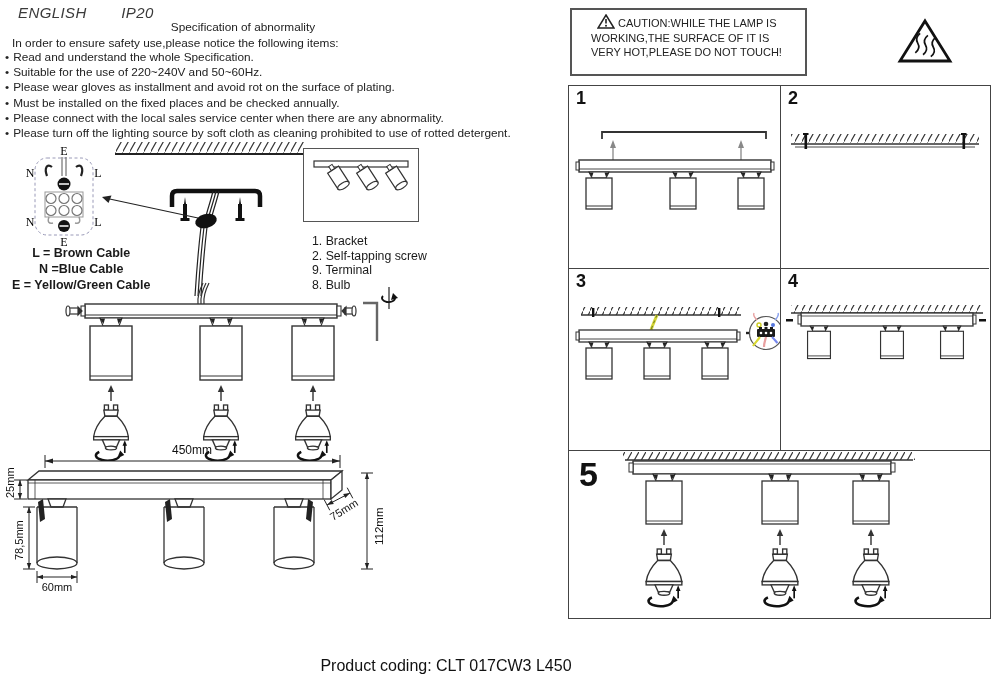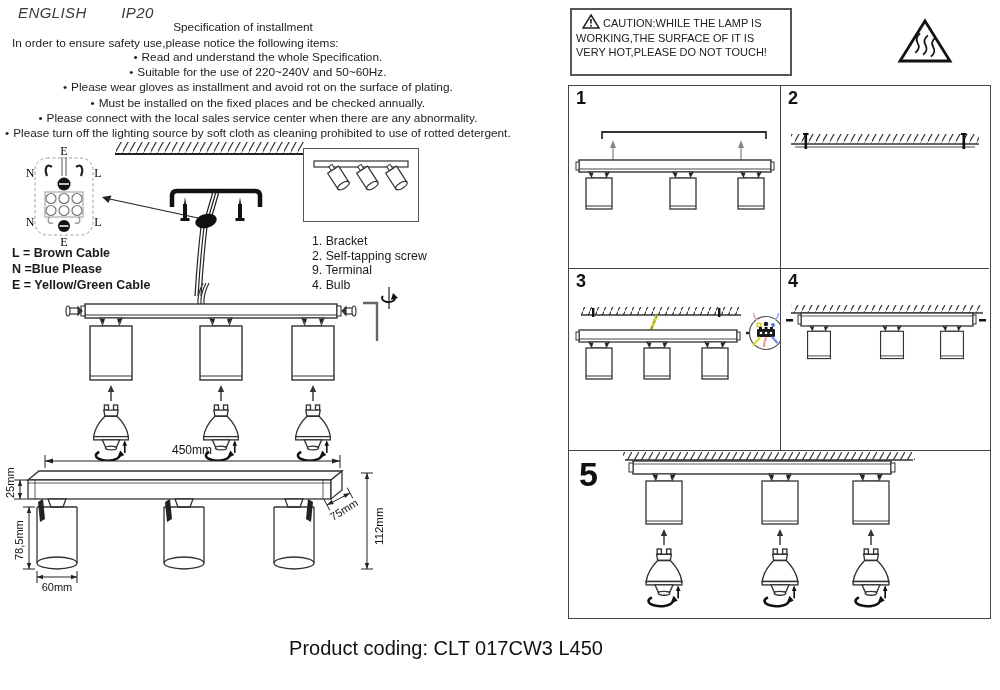--- a/index.html
+++ b/index.html
@@ -6,44 +6,44 @@
   #page{position:relative;width:1000px;height:690px;background:#fff;overflow:hidden;
         font-family:"Liberation Sans","DejaVu Sans",sans-serif;color:#111;}
   svg{display:block;}
   .abs{position:absolute;}
 
   .hdr{left:18px;top:4px;font-size:15px;color:#3a3a3a;letter-spacing:.4px;font-style:italic;}
   .hdr .ip{margin-left:30px;}
   .spec-title{left:0;top:20px;width:486px;text-align:center;font-size:11.8px;color:#222;}
   .spec-intro{left:12px;top:36px;font-size:11.8px;color:#222;text-align:right;}
   .spec-items{left:5px;top:50px;font-size:11.8px;color:#222;line-height:15.2px;}
-  .spec-items .row{white-space:nowrap;text-align:center;}
+  .spec-items .row{white-space:nowrap;}
   .spec-items .b{margin-right:4px;}
 
-  .legend{left:12px;top:246px;font-size:12.5px;font-weight:bold;line-height:15.8px;color:#1a1a1a;}
+  .legend{left:12px;top:246px;font-size:12.5px;font-weight:bold;line-height:15.8px;color:#1a1a1a;text-align:center;}
   .parts{left:312px;top:234px;font-size:12.3px;line-height:14.6px;color:#1a1a1a;}
 
   .inset-box{left:303px;top:148px;width:114px;height:72px;border:1px solid #555;background:#fff;}
 
   .caution-box{left:570px;top:8px;width:210px;height:60px;border:2px solid #555;
-               padding:4px 4px 0 4px;font-size:11px;line-height:1.32;color:#222;}
+               padding:4px 4px 0 19px;font-size:11px;line-height:1.32;color:#222;}
   .caution-box svg{display:inline-block;vertical-align:-2px;margin:0 3px 0 6px;}
 
   .steps-grid{left:568px;top:85px;width:421px;height:364px;border:1px solid #444;}
   .cell{position:absolute;overflow:hidden;}
   .cell1{left:0;top:0;width:211px;height:182px;border-right:1px solid #444;border-bottom:1px solid #444;}
   .cell2{left:212px;top:0;width:208px;height:182px;border-bottom:1px solid #444;}
   .cell3{left:0;top:183px;width:211px;height:181px;border-right:1px solid #444;}
   .cell4{left:212px;top:183px;width:208px;height:181px;}
   .step-num{position:absolute;left:7px;top:2px;font-size:18px;font-weight:bold;color:#111;}
 
   .panel5{left:568px;top:450px;width:421px;height:167px;border:1px solid #444;}
   .p5num{position:absolute;left:10px;top:4px;font-size:34px;font-weight:bold;color:#111;}
 
-  .footer{left:0;top:637px;width:892px;text-align:center;font-size:20px;color:#111;}
+  .footer{left:0;top:657px;width:892px;text-align:center;font-size:16px;color:#111;}
 
   .serif{font-family:"Liberation Serif","DejaVu Serif",serif;}
 </style>
 </head>
 <body>
 
 <div id="page">
 
   <svg width="0" height="0" style="position:absolute">
     <defs>
@@ -77,21 +77,21 @@
         <polygon points="11.3,40 13.5,34.5 15.7,40" fill="#111"></polygon>
       </g>
     </defs>
   </svg>
 
   <div class="abs hdr">
     <span>ENGLISH</span>
     <span class="ip">IP20</span>
   </div>
 
-  <div class="abs spec-title">Specification of installment</div>
+  <div class="abs spec-title">Specification of abnormality</div>
   <div class="abs spec-intro">In order to ensure safety use,please notice the following items:</div>
   <div class="abs spec-items">
     <div class="row"><span class="b">•</span><span>Read and understand the whole Specification.</span></div>
     <div class="row"><span class="b">•</span><span>Suitable for the use of 220~240V and 50~60Hz.</span></div>
     <div class="row"><span class="b">•</span><span>Please wear gloves as installment and avoid rot on the surface of plating.</span></div>
     <div class="row"><span class="b">•</span><span>Must be installed on the fixed places and be checked annually.</span></div>
     <div class="row"><span class="b">•</span><span>Please connect with the local sales service center when there are any abnormality.</span></div>
     <div class="row"><span class="b">•</span><span>Please turn off the lighting source by soft cloth as cleaning prohibited to use of rotted detergent.</span></div>
   </div>
 
@@ -167,26 +167,26 @@
         <rect x="-6.5" y="2" width="13" height="19" fill="#fff" stroke="#333" stroke-width="1.2"></rect>
         <ellipse cx="0" cy="21" rx="6.5" ry="2.8" fill="#fff" stroke="#333" stroke-width="1.2"></ellipse>
       </g>
     </svg>
   </div>
 
   <div class="abs parts">
     <div>1. Bracket</div>
     <div>2. Self-tapping screw</div>
     <div>9. Terminal</div>
-    <div>4. Bulb</div>
+    <div>8. Bulb</div>
   </div>
 
   <div class="abs legend">
     <div>L = Brown Cable</div>
-    <div>N =Blue Please</div>
+    <div>N =Blue Cable</div>
     <div>E = Yellow/Green Cable</div>
   </div>
 
   <svg class="abs" style="left:48px;top:281px" width="360" height="180" viewBox="0 0 360 180">
     <g fill="none" stroke="#333" stroke-width="1.2">
       <path d="M 150 23 C 149 15 152 8 155 2"></path>
       <path d="M 153 23 C 152 15 155 8 158 2"></path>
       <path d="M 156 23 C 155 15 158 8 161 2"></path>
     </g>
     <rect x="37" y="23" width="252" height="14" fill="#fff" stroke="#333" stroke-width="1.4"></rect>

